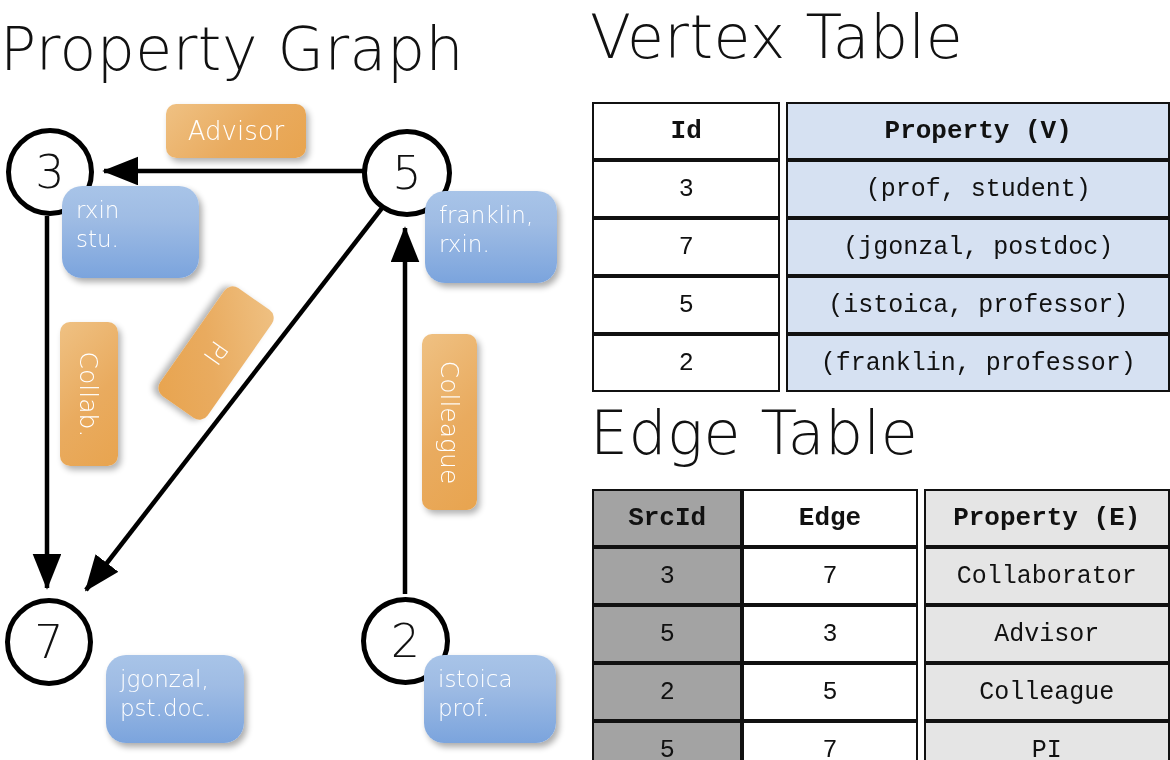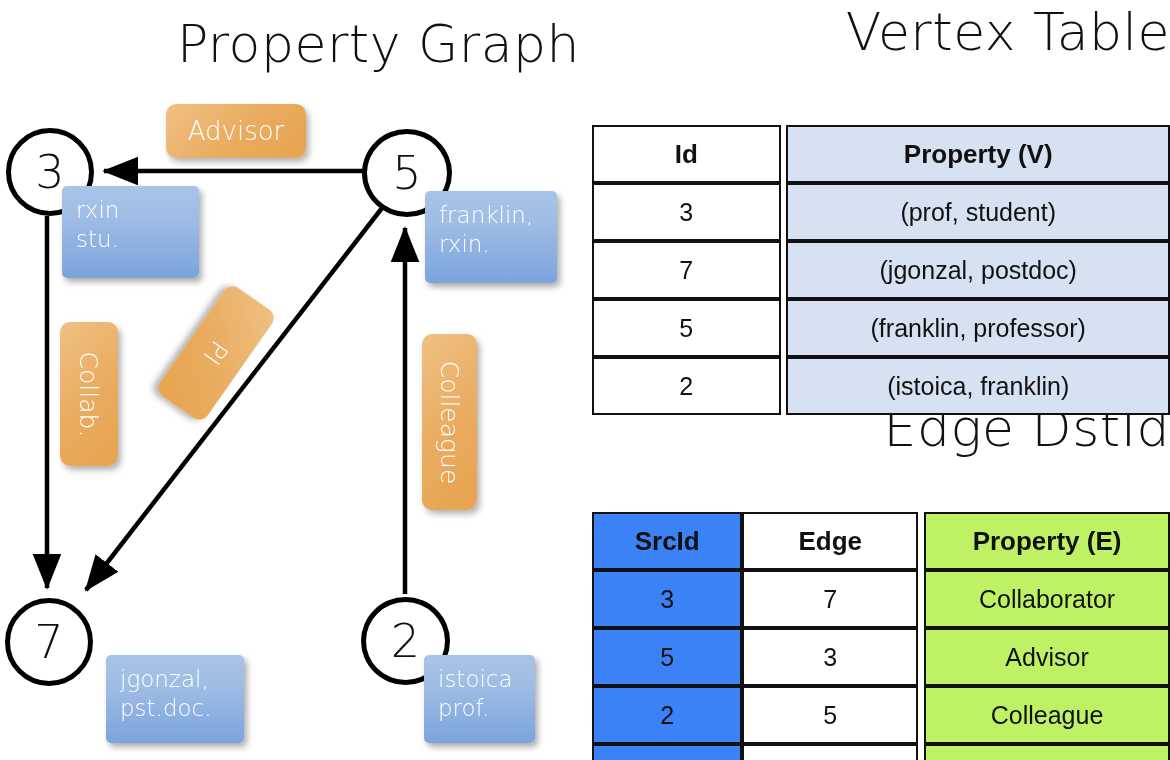--- a/index.html
+++ b/index.html
@@ -14,25 +14,25 @@
     overflow: hidden;
     font-family: "Liberation Sans", sans-serif;
     color: #000;
   }
 
   
   .title {
     position: absolute;
     font-family: "DejaVu Sans", sans-serif;
     font-weight: 300;
-    font-size: 52px;
+    font-size: 60px;
     letter-spacing: 0.5px;
     color: #111;
     white-space: nowrap;
-    text-align: right;
+    text-align: left;
   }
   #title-property-graph { left: 0;   top: 14px;  width: 580px; }
   #title-vertex-table   { left: 590px; top: 2px; width: 580px; }
   #title-edge-table     { left: 590px; top: 398px; width: 580px; }
 
   
   #graph-panel {
     position: absolute;
     left: 0; top: 0;
     width: 585px; height: 760px;
@@ -61,37 +61,37 @@
     z-index: 5;
   }
   #node-3 { left: 6px;   top: 128px; width: 88px; height: 88px; }
   #node-5 { left: 362px; top: 129px; width: 90px; height: 88px; }
   #node-7 { left: 5px;   top: 598px; width: 88px; height: 88px; }
   #node-2 { left: 361px; top: 597px; width: 89px; height: 88px; }
 
   
   .prop-box {
     position: absolute;
-    border-radius: 5px;
+    border-radius: 20px;
     background: linear-gradient(to bottom, #a8c4e8 0%, #9fbce4 35%, #7ba4dd 100%);
     box-shadow: 3px 4px 6px rgba(0,0,0,0.33);
     color: #ffffff;
     font-family: "DejaVu Sans", sans-serif;
     font-weight: 300;
     font-size: 23px;
     line-height: 1.28;
     padding: 10px 0 10px 14px;
     box-sizing: border-box;
     z-index: 8;
     white-space: pre-line;
   }
   #prop-rxin     { left: 62px;  top: 186px; width: 137px; height: 92px; }
   #prop-franklin { left: 425px; top: 191px; width: 132px; height: 92px; }
   #prop-jgonzal  { left: 60px;  top: 655px; width: 138px; height: 88px; margin-left: 46px; }
-  #prop-istoica  { left: 424px; top: 655px; width: 111px; height: 88px; }
+  #prop-istoica  { left: 424px; top: 655px; width: 132px; height: 88px; }
 
   
   .edge-label {
     position: absolute;
     border-radius: 10px;
     background: linear-gradient(135deg, #efc183 0%, #e9ab5f 55%, #e8a44f 100%);
     box-shadow: 3px 4px 6px rgba(0,0,0,0.30);
     color: #ffffff;
     font-family: "DejaVu Sans", sans-serif;
     font-weight: 300;
@@ -125,23 +125,22 @@
     font-size: 25px;
     transform: rotate(125deg);
     transform-origin: center center;
   }
 
   
   .tbl {
     position: absolute;
     border-collapse: separate;
     border-spacing: 0;
-    font-family: Liberation Sans, sans-serif;
-    font-weight: 300;
-    margin-top: 23px;
+    font-family: Liberation Mono, monospace;
+    font-weight: 300;
   }
   .tbl td, .tbl th {
     border: 2px solid #111;
     text-align: center;
     vertical-align: middle;
     font-weight: 300;
     font-size: 25px;
     color: #111;
     padding: 0;
   }
@@ -158,30 +157,30 @@
 
   
   #vertex-table { left: 592px; top: 102px; }
   #vertex-table td, #vertex-table th { height: 54px; }
   #vertex-table .c-id   { width: 186px; background: #ffffff; }
   #vertex-table .c-prop { width: 382px; background: #d6e1f2; }
 
   
   #edge-table { left: 592px; top: 489px; }
   #edge-table td, #edge-table th { height: 54px; }
-  #edge-table .c-src { width: 148px; background: #3b82f6; }
+  #edge-table .c-src { width: 148px; background: #a3a3a3; }
   #edge-table .c-dst { width: 174px; background: #ffffff; }
-  #edge-table .c-prop { width: 244px; background: #bef264; }
+  #edge-table .c-prop { width: 244px; background: #e5e5e5; }
 </style>
 </head>
 <body>
 
 <div class="title" id="title-property-graph">Property Graph</div>
 <div class="title" id="title-vertex-table">Vertex Table</div>
-<div class="title" id="title-edge-table">Edge DstId</div>
+<div class="title" id="title-edge-table">Edge Table</div>
 
 <div id="graph-panel">
 
   <svg id="graph-svg" viewBox="0 0 585 760">
     <defs>
       <marker id="arrowhead" markerWidth="9" markerHeight="9" refX="7.6" refY="3.2" orient="auto" markerUnits="strokeWidth">
         <path d="M0,0 L8,3.2 L0,6.4 z" fill="#000"></path>
       </marker>
     </defs>
 
@@ -253,26 +252,26 @@
       <td class="c-prop">(prof, student)</td>
     </tr>
     <tr>
       <td class="c-id">7</td>
       <td class="spacer-col"></td>
       <td class="c-prop">(jgonzal, postdoc)</td>
     </tr>
     <tr>
       <td class="c-id">5</td>
       <td class="spacer-col"></td>
+      <td class="c-prop">(istoica, professor)</td>
+    </tr>
+    <tr>
+      <td class="c-id">2</td>
+      <td class="spacer-col"></td>
       <td class="c-prop">(franklin, professor)</td>
-    </tr>
-    <tr>
-      <td class="c-id">2</td>
-      <td class="spacer-col"></td>
-      <td class="c-prop">(istoica, franklin)</td>
     </tr>
   </tbody>
 </table>
 
 <table class="tbl" id="edge-table">
   <thead>
     <tr>
       <th class="c-src">SrcId</th>
       <th class="c-dst">Edge</th>
       <td class="spacer-col"></td>

